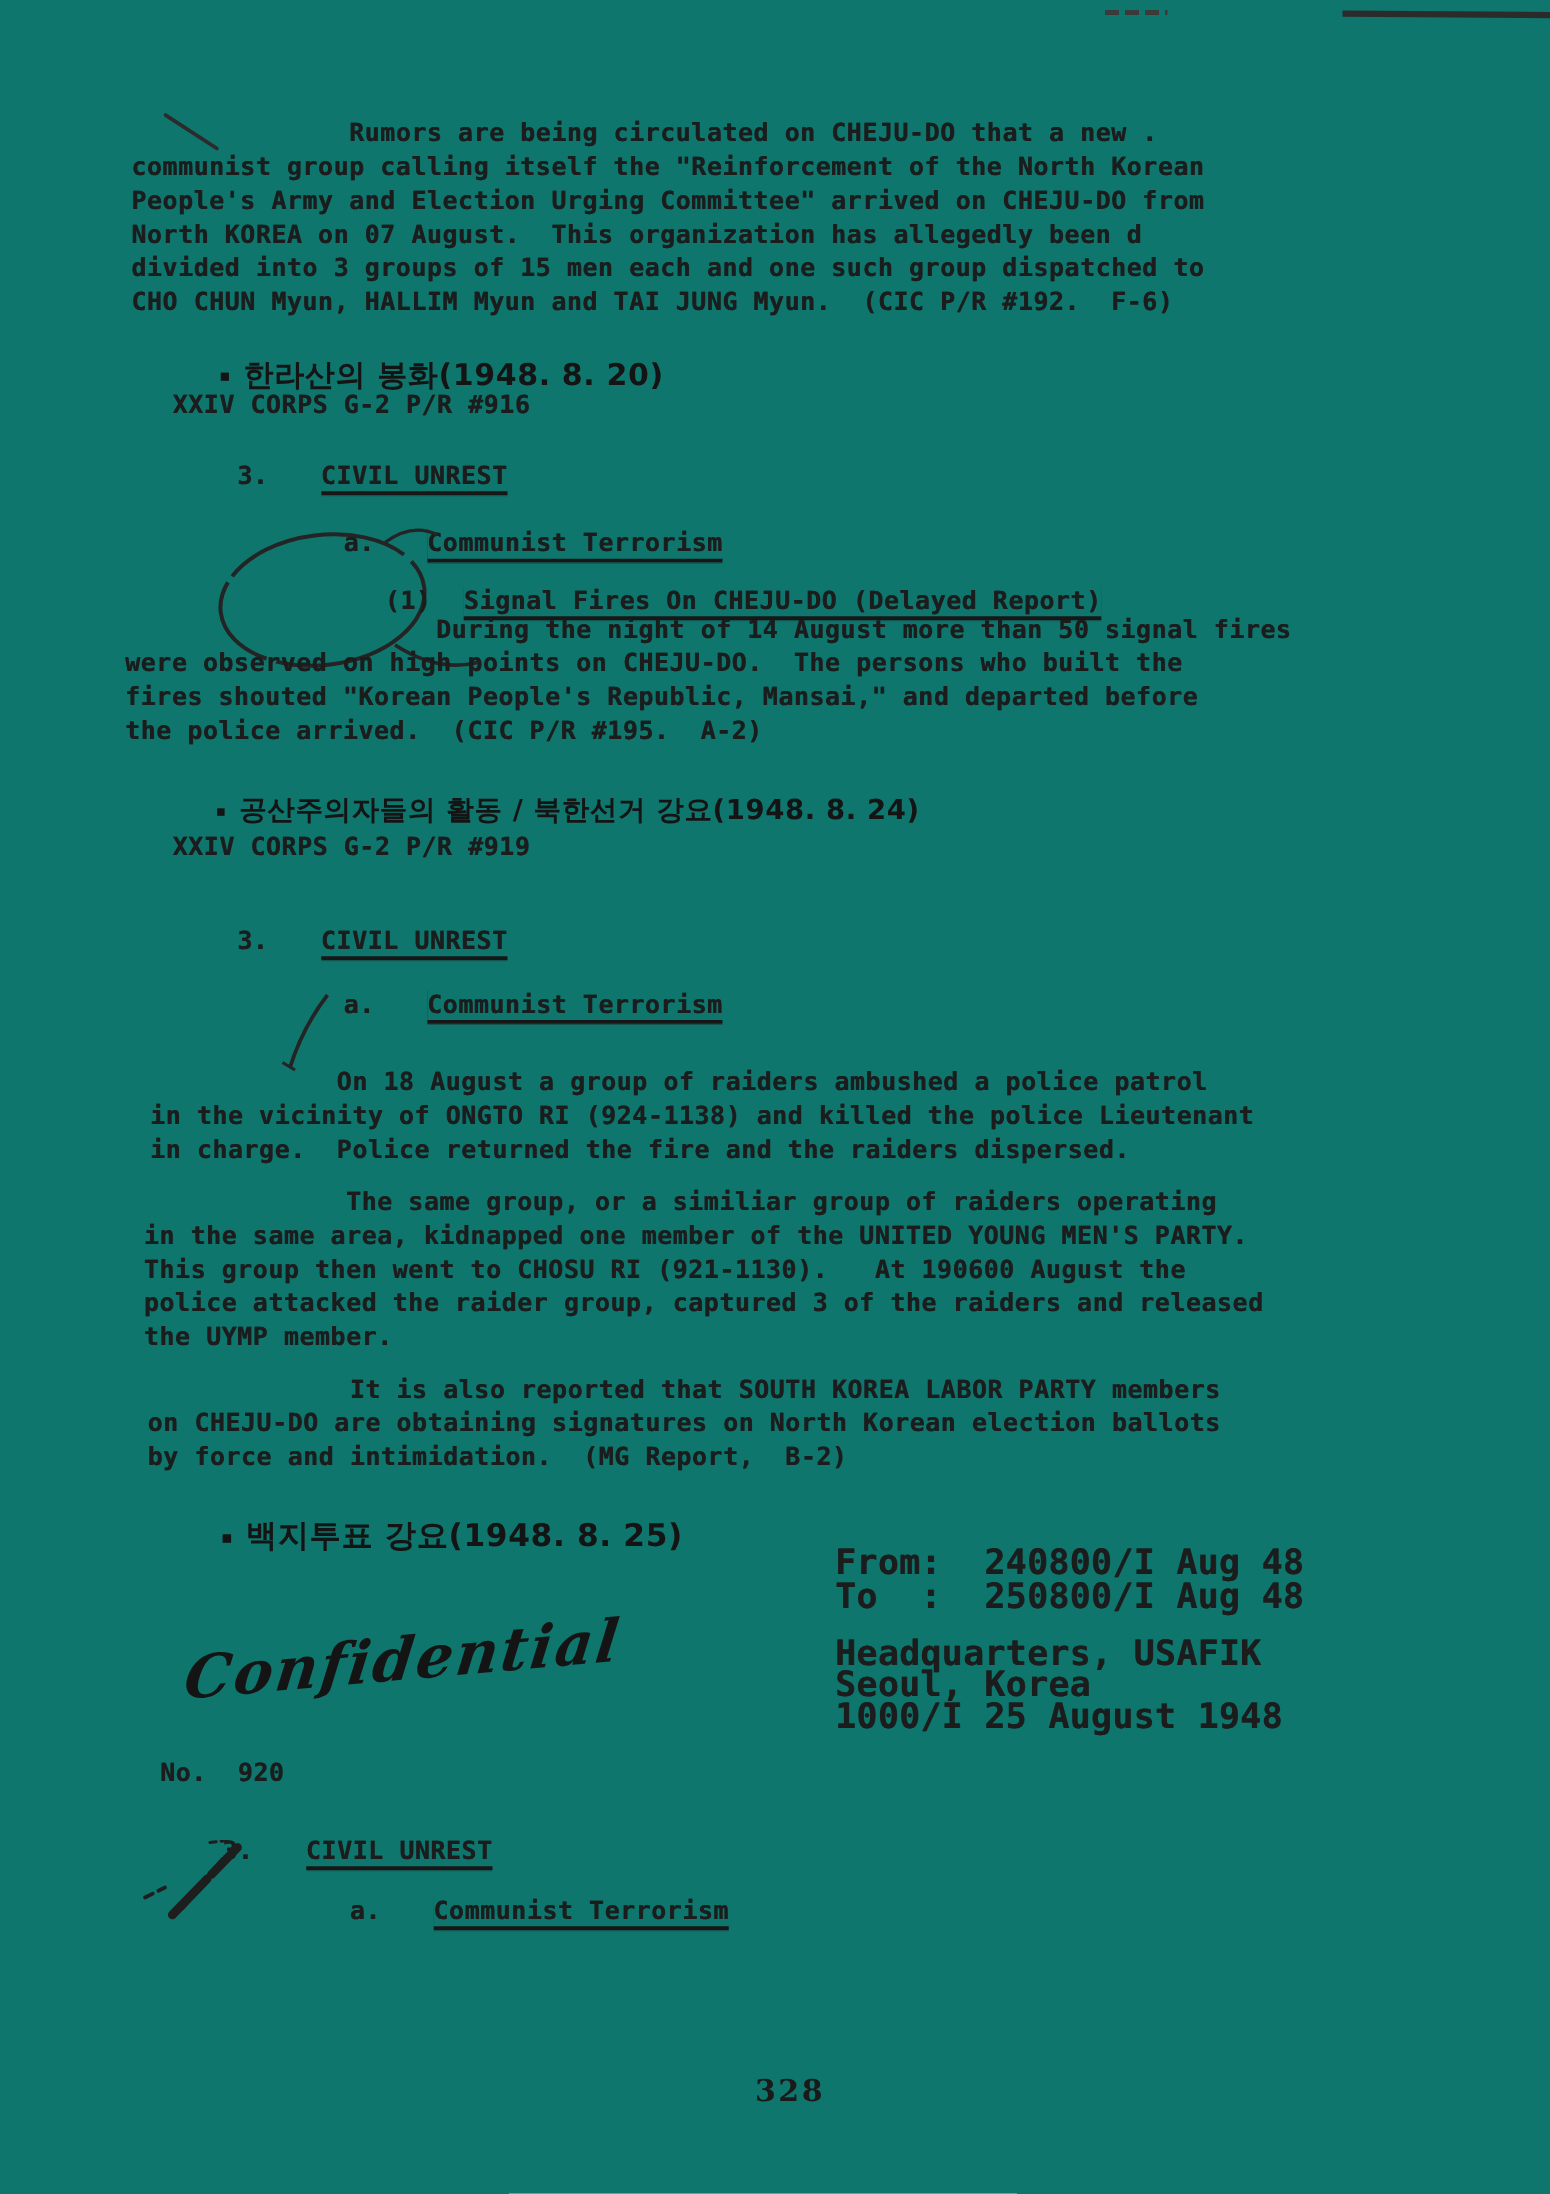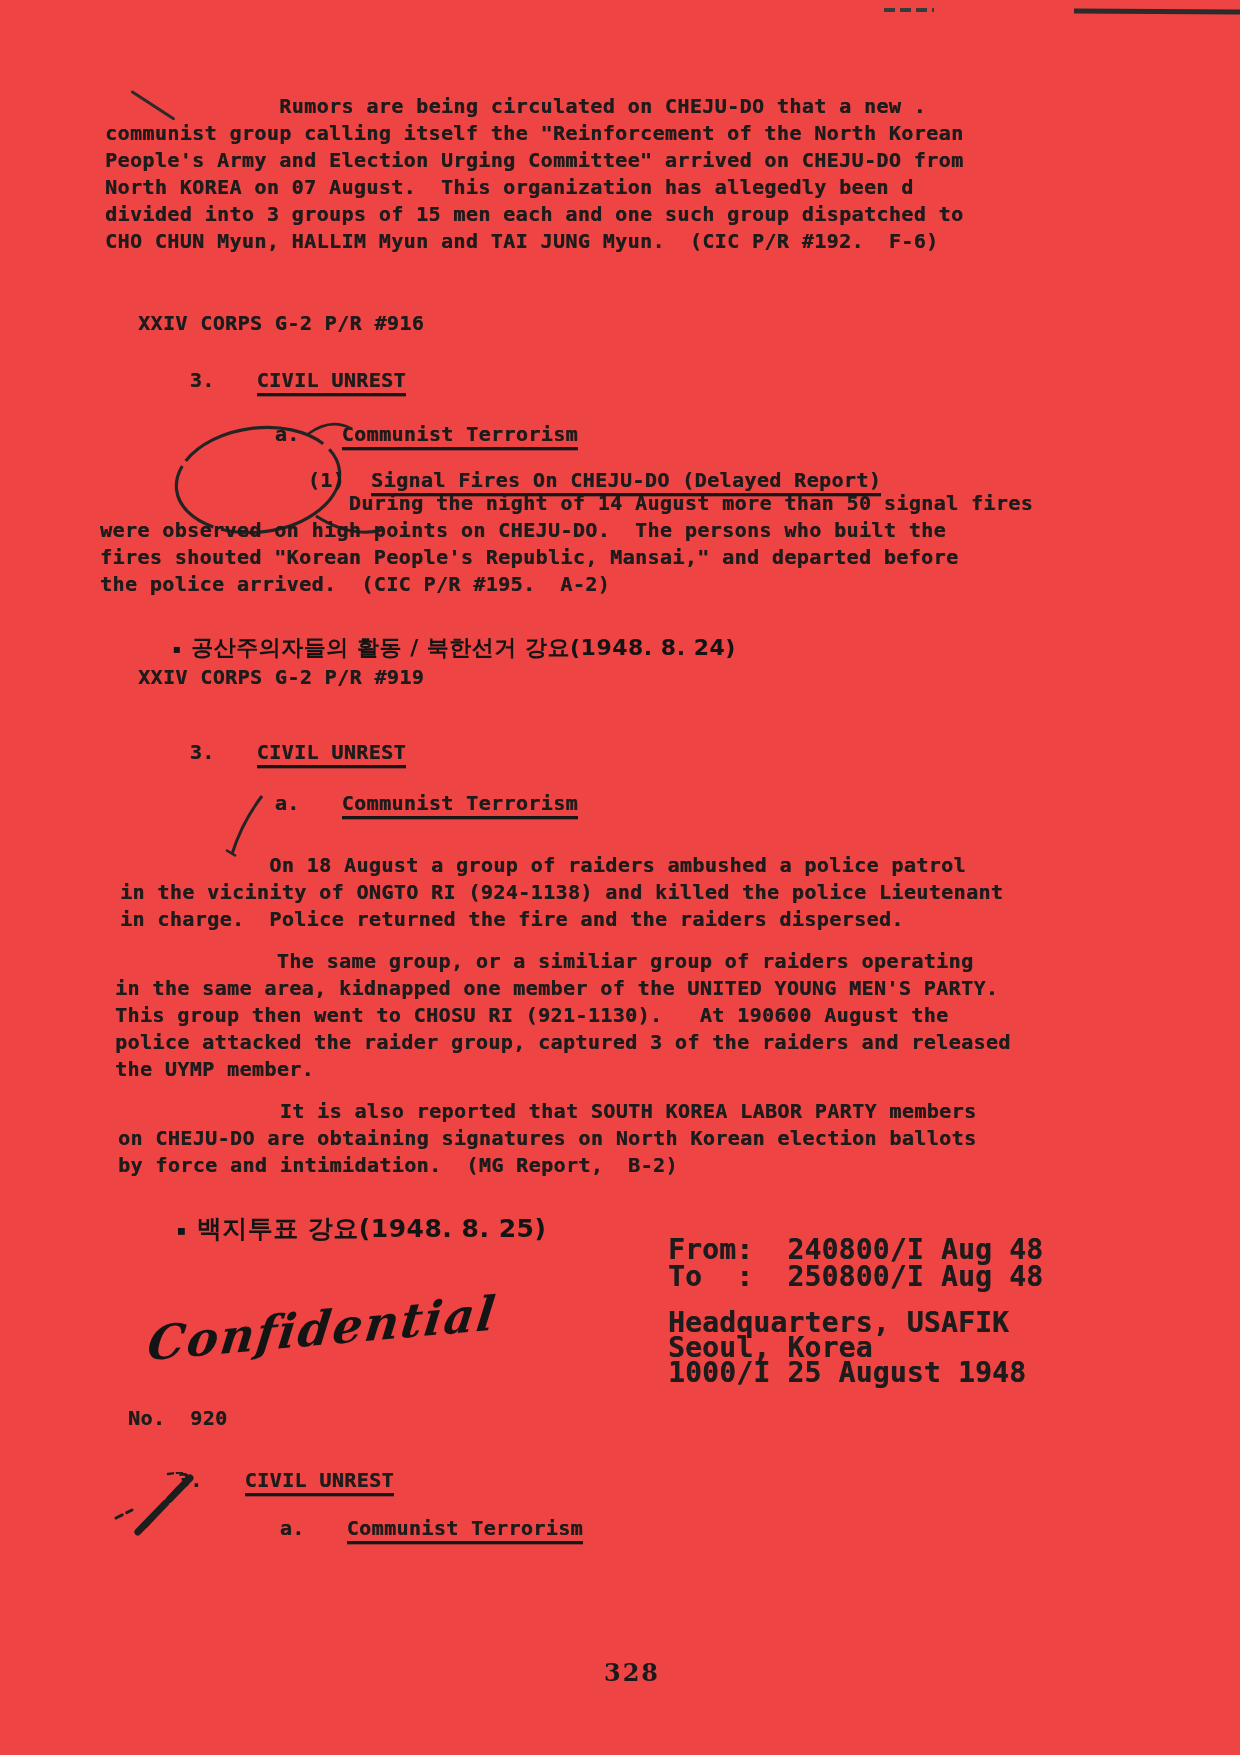--- a/index.html
+++ b/index.html
@@ -1,18 +1,18 @@
 <!DOCTYPE html>
 <html><head>
 <meta charset="utf-8">
 <style>
   html,body { margin:0; padding:0; background:#e8e8e8; }
   .page {
     position:relative; width:1240px; height:1755px; margin:0 auto;
-    background:#ef4444; overflow:hidden;
+    background:#0f766e; overflow:hidden;
     font-family:"DejaVu Sans Mono", monospace; color:#1b1b1b;
   }
   .tw {
     position:absolute; font-family:"DejaVu Sans Mono", monospace;
     font-weight:700; font-size:20px; line-height:27px;
     letter-spacing:0.4px; white-space:pre-wrap; color:#1c1c1c;
     text-shadow:0.4px 0 0 rgba(20,20,20,.75);
   }
   .heading .num { margin-right:42px; }
   .heading .num-tight { margin-right:26px; }
@@ -55,20 +55,23 @@
 
   <div class="artifact" style="left:132px;top:90px;width:52px;height:3px;transform:rotate(33deg);transform-origin:left top;border-radius:2px;"></div>
 
   <div class="tw" style="left:105px;top:93px;width:930px;">              Rumors are being circulated on CHEJU-DO that a new .
 communist group calling itself the "Reinforcement of the North Korean
 People's Army and Election Urging Committee" arrived on CHEJU-DO from
 North KOREA on 07 August.  This organization has allegedly been d
 divided into 3 groups of 15 men each and one such group dispatched to
 CHO CHUN Myun, HALLIM Myun and TAI JUNG Myun.  (CIC P/R #192.  F-6)</div>
 
+  <div class="korean" style="left:140px;top:256px;font-size:24px;">
+    <span class="bullet">▪</span><span>한라산의 봉화(1948. 8. 20)</span>
+  </div>
 
   <div class="tw" style="left:138px;top:310px;">XXIV CORPS G-2 P/R #916</div>
 
   <div class="tw heading" style="left:140px;top:340px;">
     <span class="num">3.</span><span class="u">CIVIL UNREST</span>
   </div>
 
   <div class="tw heading" style="left:225px;top:394px;">
     <span class="num">a.</span><span class="u">Communist Terrorism</span>
   </div>

